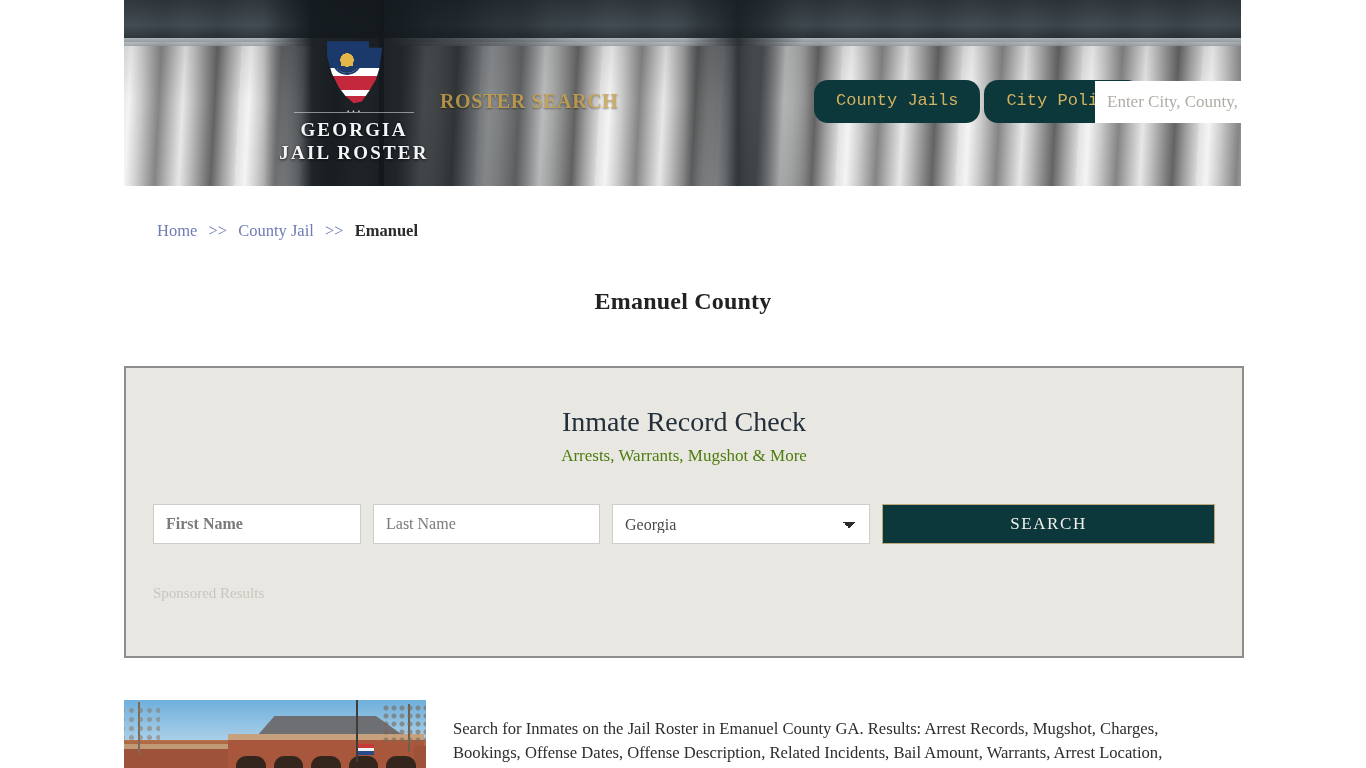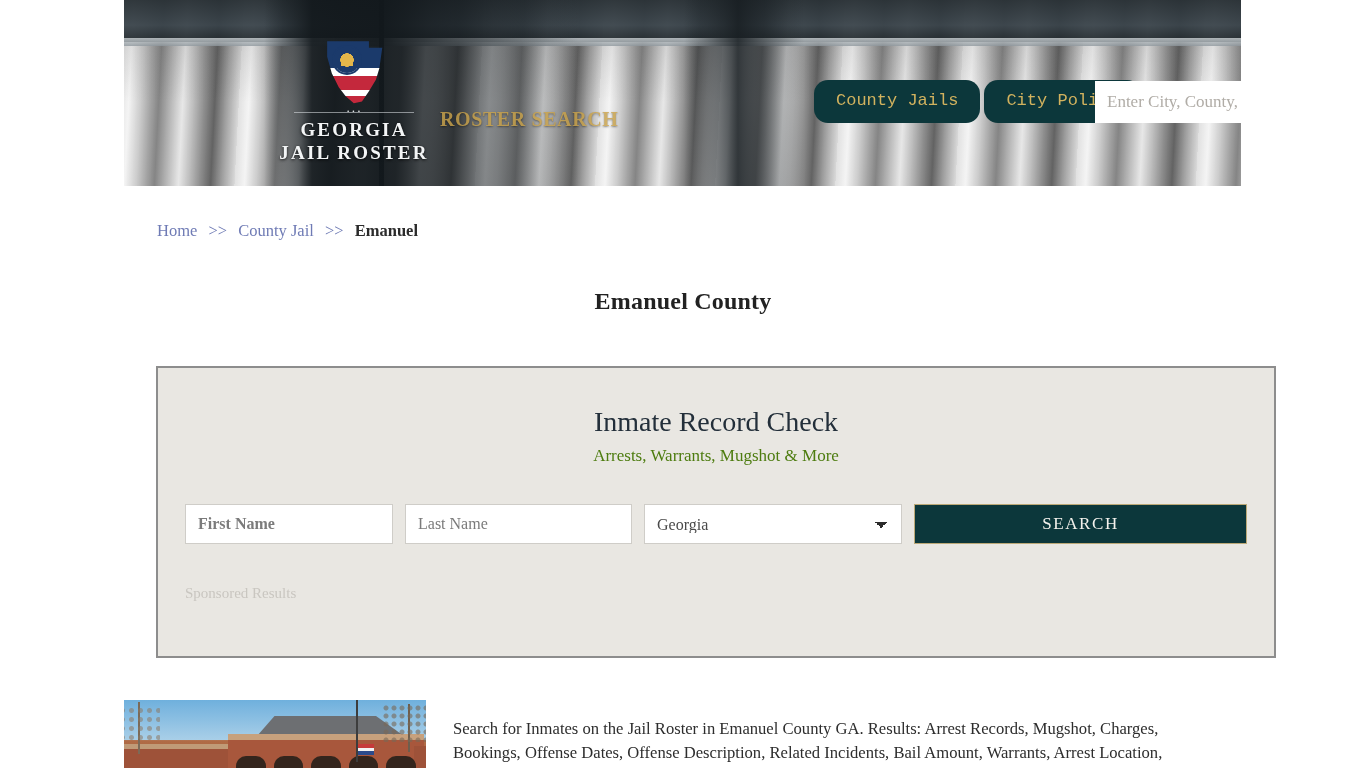--- a/index.html
+++ b/index.html
@@ -87,21 +87,21 @@
   }
   .logo-text {
     color:#f3f5f6; font-family:"Liberation Serif", serif; font-weight:700;
     letter-spacing:2.2px; line-height:1.2; margin-top:6px;
     text-shadow:0 1px 3px rgba(0,0,0,.85);
   }
   .logo-text .l1 { font-size:19px; display:block; }
   .logo-text .l2 { font-size:19px; display:block; }
 
   .roster-search-word {
-    position:absolute; left:316px; top:108px; z-index:6;
+    position:absolute; left:316px; top:90px; z-index:6;
     font-size:20px; letter-spacing:.6px; font-weight:700;
     color:#c9a24a; opacity:.82;
     text-shadow:0 1px 2px rgba(0,0,0,.5);
     font-family:"Liberation Serif", serif;
   }
 
   
   .nav-btns { position:absolute; left:690px; top:80px; z-index:7; display:flex; gap:4px; }
   .nav-btn {
     background:#0c373b;
@@ -150,21 +150,20 @@
     letter-spacing:.2px;
     font-family:"Liberation Serif", serif;
   }
 
   
   .card {
     position:absolute; left:124px; top:366px;
     width:1120px; height:292px;
     background:#e9e7e2;
     border:2px solid #8d8d8d;
-    margin-left:32px;
   }
   .card-title {
     text-align:center; margin-top:38px;
     font-size:28px; color:#232f3a; font-weight:400;
     font-family:"Liberation Serif", serif;
   }
   .card-sub {
     text-align:center; margin-top:8px;
     font-size:17px; color:#4d7c0f;
     font-family:"Liberation Serif", serif;

